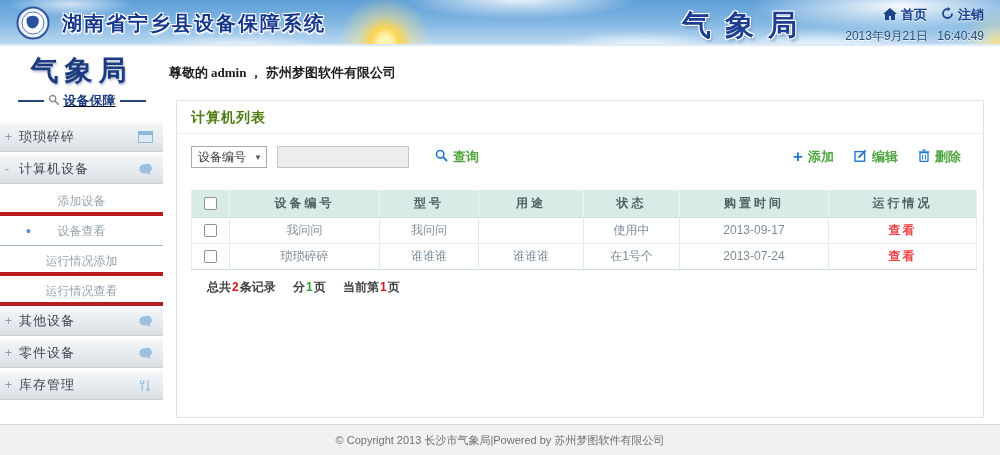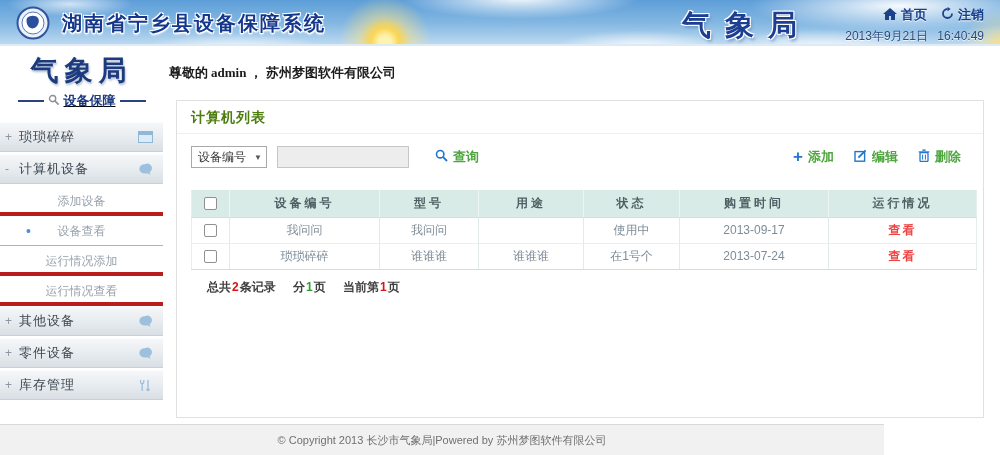--- a/index.html
+++ b/index.html
@@ -109,21 +109,21 @@
   .cb { appearance:none; -webkit-appearance:none; width:13px; height:13px; border:1px solid #909090; background:#fff; border-radius:2px; vertical-align:middle; cursor:pointer; }
   .view-link { color:#ef4444; font-weight:bold; cursor:pointer; letter-spacing:2px; }
 
   .pagination { margin:9px 14px 0 16px; font-size:12px; font-weight:bold; color:#3f3f3f; }
   .pagination .seg { margin-right:14px; }
   .num-red { color:#dd1111; padding:0 1px; }
   .num-green { color:#2f9e2f; padding:0 1px; }
 
   
   .footer {
-    position:absolute; left:0; bottom:0; width:884px; height:31px;
+    position:absolute; left:0; bottom:0; width:1000px; height:31px;
     background:#f1f1f1; border-top:1px solid #d9d9d9;
     display:flex; align-items:center; justify-content:center;
     font-size:11px; color:#707070;
   }
 </style>
 </head>
 <body>
 
 <div class="page">
 

